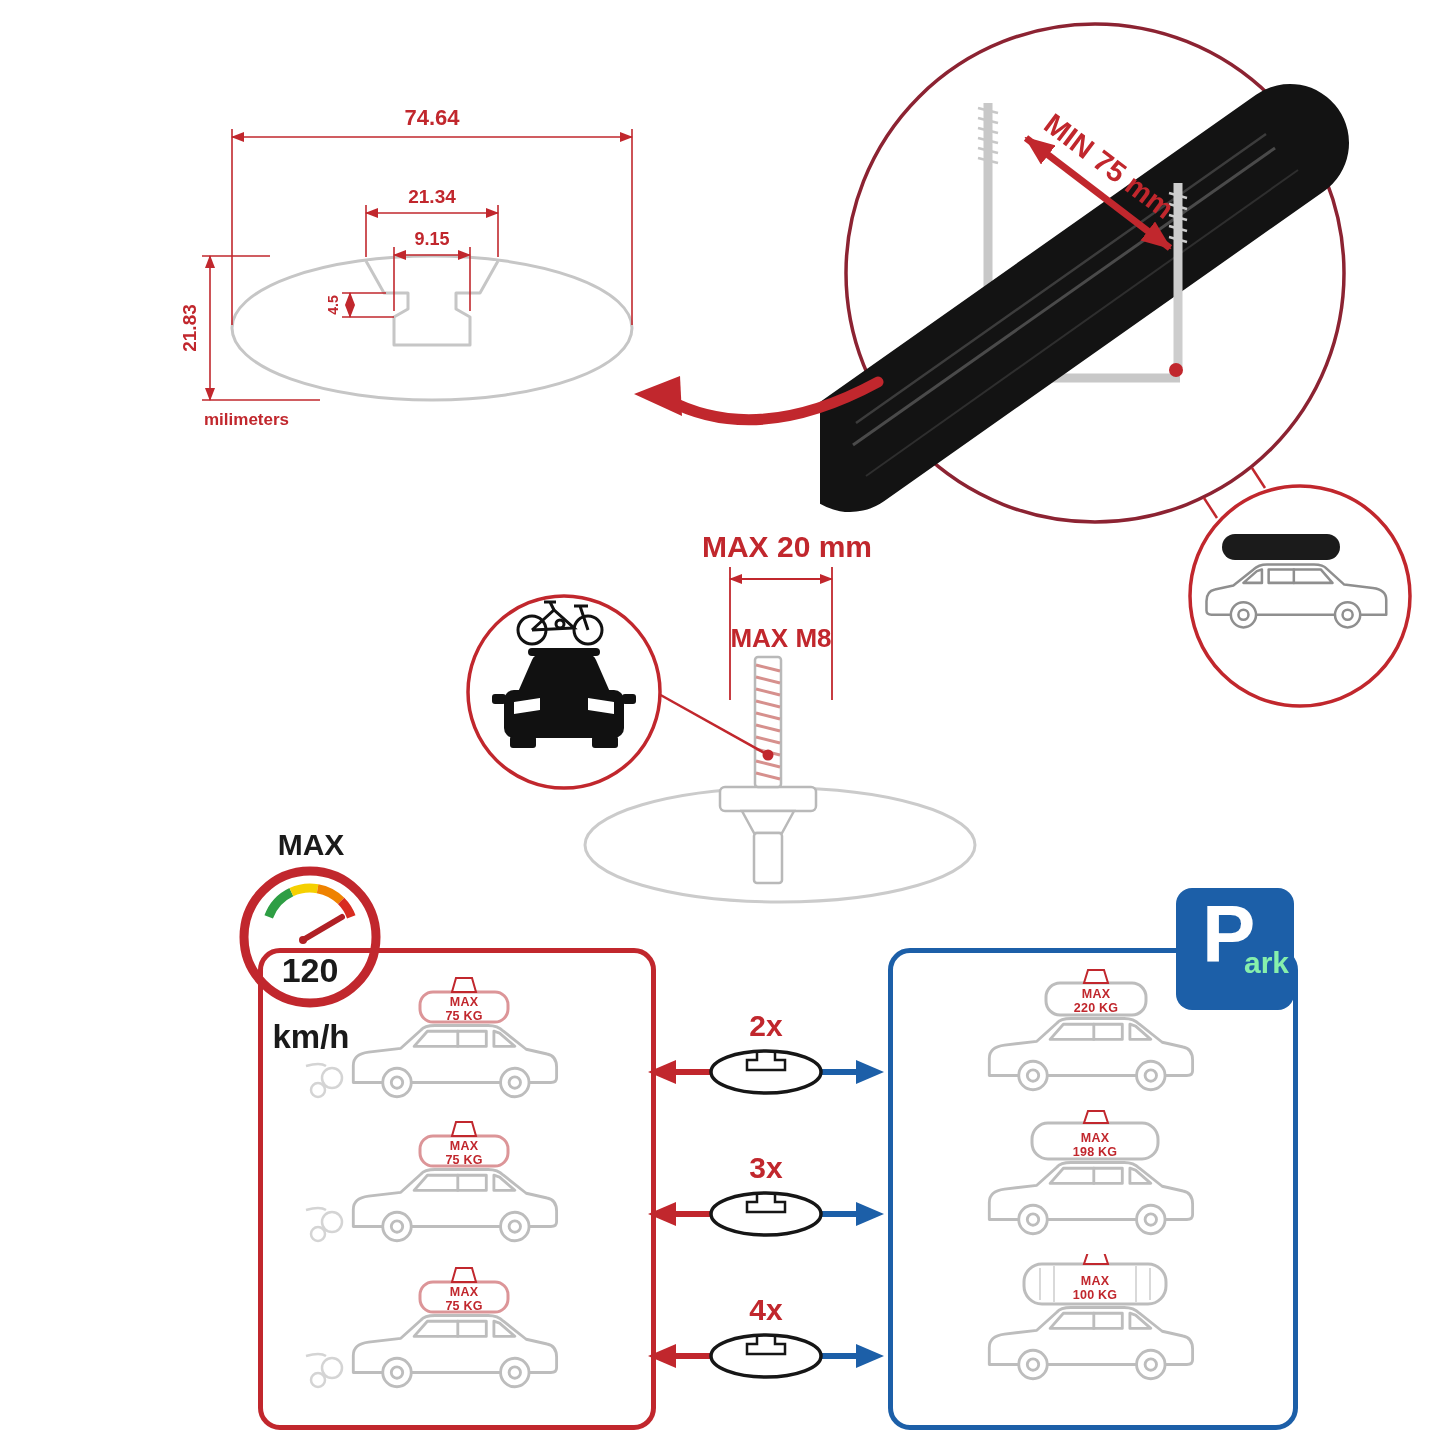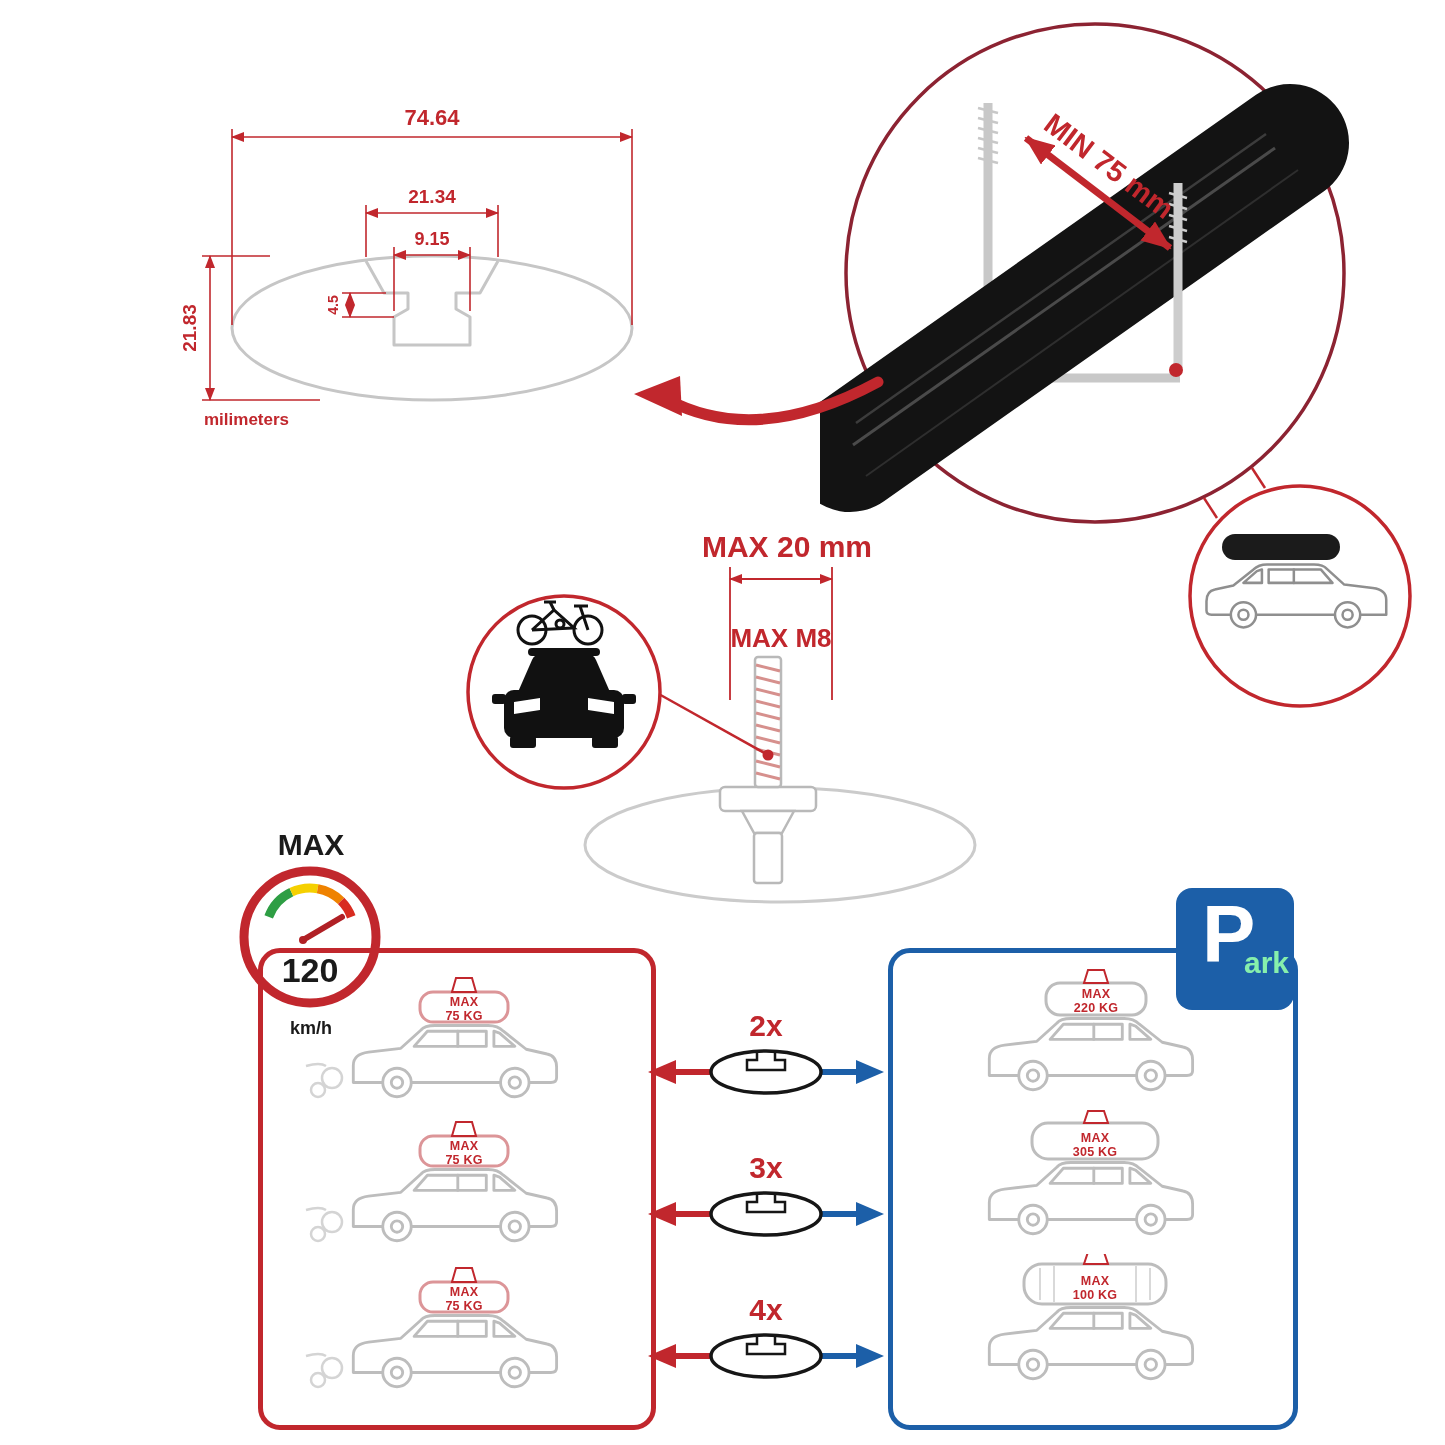--- a/index.html
+++ b/index.html
@@ -194,21 +194,21 @@
     <g fill="none" stroke-width="9">
       <path d="M35.7,56.9 A44,44 0 0 1 58.4,32.1" stroke="#2e9e44"></path>
       <path d="M58.4,32.1 A44,44 0 0 1 84.6,28.7" stroke="#f5d000"></path>
       <path d="M84.6,28.7 A44,44 0 0 1 108.1,40.9" stroke="#ef8200"></path>
       <path d="M108.1,40.9 A44,44 0 0 1 118.3,56.9" stroke="#d82c20"></path>
     </g>
     <line x1="70" y1="80" x2="109" y2="57" stroke="#b02025" stroke-width="6" stroke-linecap="round"></line>
     <circle cx="70" cy="80" r="4" fill="#b02025"></circle>
     <text x="77" y="122" text-anchor="middle" font-size="34" font-weight="700" fill="#1a1a1a">120</text>
   </svg>
-  <div class="speed-caption" style="top:1018px;font-size:18px">km/h</div>
+  <div class="speed-caption" style="top:1018px;font-size:33px">km/h</div>
 
   <div class="box red-box"></div>
   <div class="box blue-box"></div>
 
   <div class="park-sign">
     <span class="p-big">P</span>
     <span class="p-small">ark</span>
   </div>
 
   <div class="car" style="left:292px;top:972px">
@@ -313,21 +313,21 @@
   <div class="car" style="left:928px;top:1109px">
     <svg width="330" height="140" viewBox="0 0 330 140">
       <g color="#bdbdbd">
         <use href="#suv-shape" transform="translate(48,44) scale(0.95)"></use>
       </g>
       <rect x="104" y="14" width="126" height="36" rx="16" fill="#fff" stroke="#bdbdbd" stroke-width="3"></rect>
       <path d="M160,2 L176,2 L180,14 L156,14 Z" fill="#fff" stroke="#c1272d" stroke-width="2"></path>
     </svg>
     <div class="load-label" style="left:104px;top:22px;width:126px">
       <span>MAX</span>
-        <span>305 KG</span>
+        <span>198 KG</span>
     </div>
   </div>
 
   <div class="car" style="left:928px;top:1254px">
     <svg width="330" height="140" viewBox="0 0 330 140">
       <g color="#bdbdbd">
         <use href="#suv-shape" transform="translate(48,44) scale(0.95)"></use>
       </g>
       <rect x="96" y="10" width="142" height="40" rx="18" fill="#fff" stroke="#bdbdbd" stroke-width="3"></rect>
       <g stroke="#d9d9d9" stroke-width="2">

